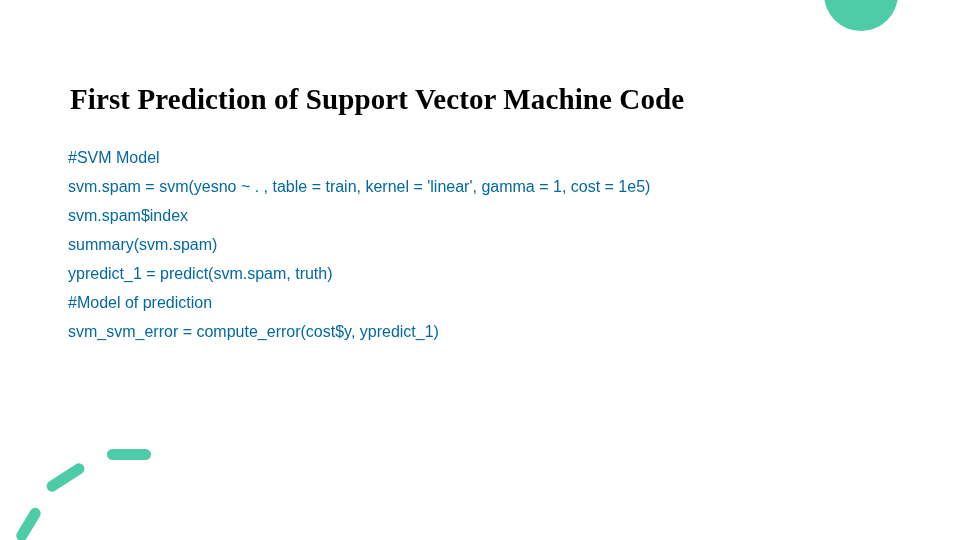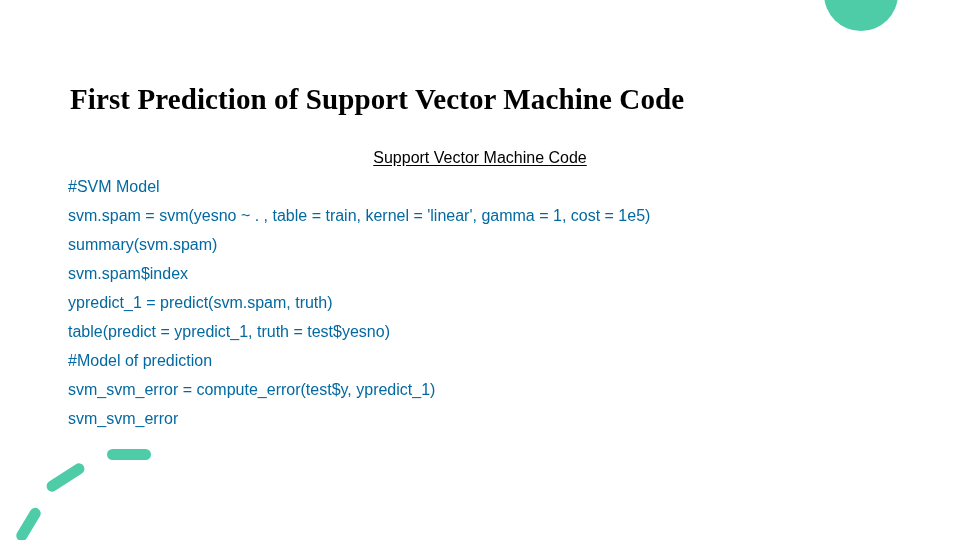--- a/index.html
+++ b/index.html
@@ -107,27 +107,24 @@
 <div class="slide">
 
   <div class="deco-circle"></div>
   <div class="deco-bar deco-bar-h"></div>
   <div class="deco-bar deco-bar-d1"></div>
   <div class="deco-bar deco-bar-d2"></div>
 
   <h1 class="title">First Prediction of Support Vector Machine Code</h1>
 
   <div class="content">
-    <div class="subtitle">Support Vector Machine Code</div>
     <ul class="code-list">
       <li class="code-line">#SVM Model</li>
       <li class="code-line">svm.spam = svm(yesno ~ . , table = train, kernel = 'linear', gamma = 1, cost = 1e5)</li>
+      <li class="code-line">svm.spam$index</li>
       <li class="code-line">summary(svm.spam)</li>
-      <li class="code-line">svm.spam$index</li>
       <li class="code-line">ypredict_1 = predict(svm.spam, truth)</li>
-      <li class="code-line">table(predict = ypredict_1, truth = test$yesno)</li>
       <li class="code-line">#Model of prediction</li>
-      <li class="code-line">svm_svm_error = compute_error(test$y, ypredict_1)</li>
-      <li class="code-line">svm_svm_error</li>
+      <li class="code-line">svm_svm_error = compute_error(cost$y, ypredict_1)</li>
     </ul>
   </div>
 
 </div>
 
 </body></html>

